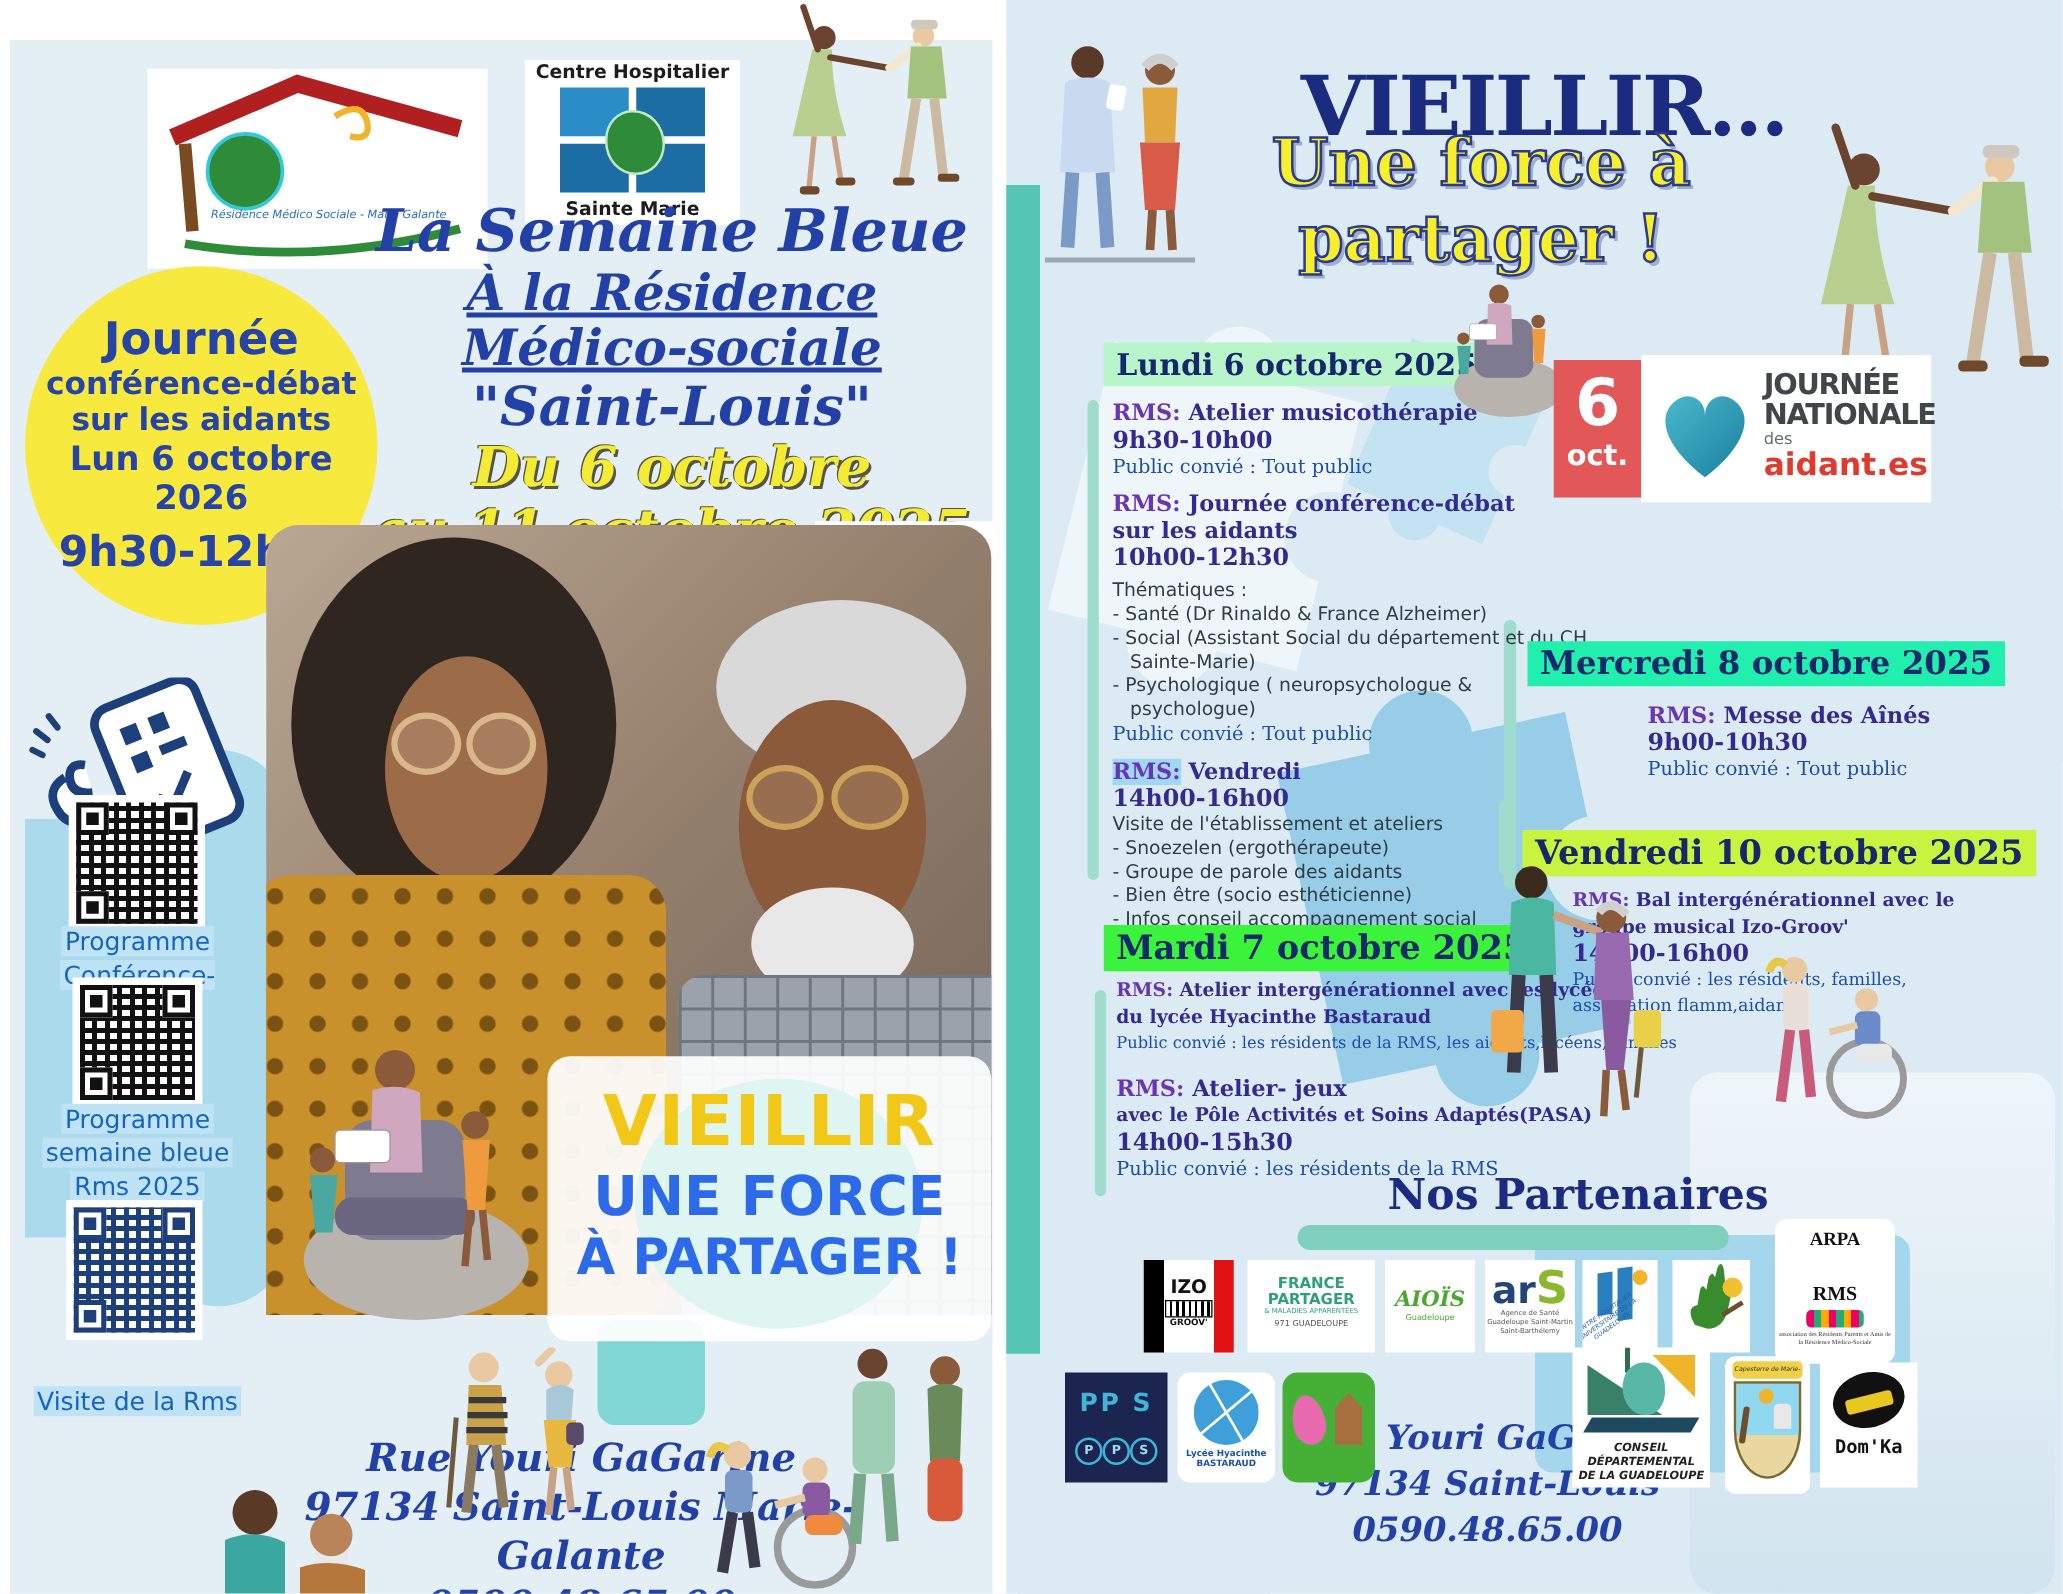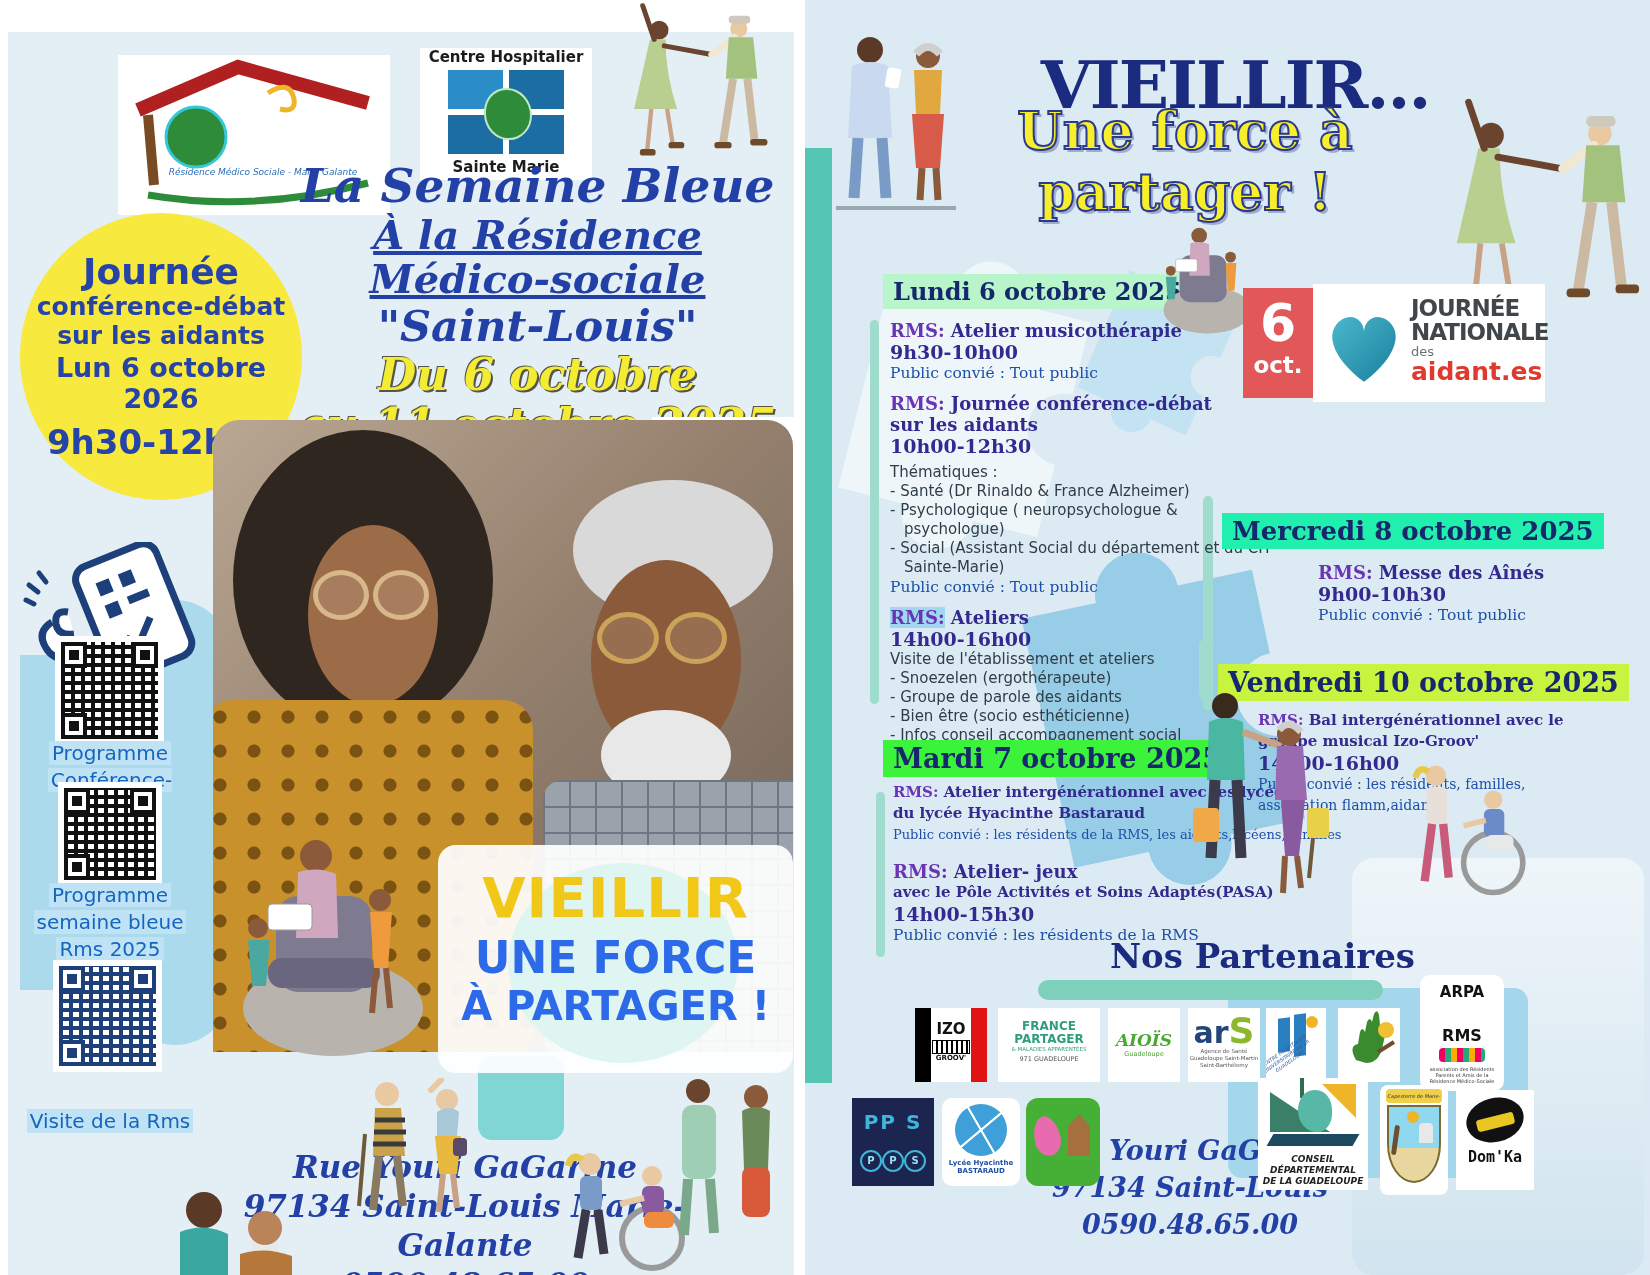--- a/index.html
+++ b/index.html
@@ -161,21 +161,21 @@
   #p-alois .g{font-size:6.5px;color:#4aa832;}
   #p-ars{left:1188px;top:1008px;width:72px;height:74px;}
   #p-ars .ar{font-size:30px;font-weight:bold;color:#24457c;line-height:30px;margin-top:8px;}
   #p-ars .ar b{color:#8db82e;font-size:36px;}
   #p-ars .s{font-size:5.5px;color:#555;line-height:7px;}
   #p-chu{left:1266px;top:1008px;width:60px;height:74px;}
   .chu-bar{position:absolute;background:#2a7fc0;}
   #p-chu .sun{position:absolute;right:8px;top:8px;width:12px;height:12px;border-radius:50%;background:#f0b429;}
   #p-chu .t{position:absolute;left:2px;bottom:2px;font-size:5px;color:#2a5f9e;font-style:italic;transform:rotate(-35deg);transform-origin:left bottom;}
   #p-hand{left:1338px;top:1008px;width:62px;height:74px;}
-  #p-arpa{left:1420px;top:975px;width:84px;height:116px;border-radius:10px;}
+  #p-arpa{left:1420px;top:975px;width:96px;height:116px;border-radius:10px;font-family:Liberation Serif, serif;}
   #p-arpa .a1{margin-top:10px;font-size:15px;font-weight:bold;color:#111;line-height:15px;}
   #p-arpa .a2{font-size:16px;font-weight:bold;color:#111;line-height:16px;margin-top:28px;}
   #p-arpa .fam{width:46px;height:14px;margin:4px auto;background:repeating-linear-gradient(90deg,#e06 0 6px,#2a7 6px 12px,#fa0 12px 18px);border-radius:4px;}
   #p-arpa .s{font-size:5px;color:#333;line-height:6px;padding:0 3px;}
   #p-pps{left:852px;top:1098px;width:82px;height:88px;background:#1b2550;}
   #p-pps .t{margin-top:12px;font-size:20px;font-weight:bold;color:#3fb6d8;letter-spacing:2px;}
   #p-pps .c{display:flex;justify-content:space-around;margin-top:16px;padding:0 8px;}
   #p-pps .c div{width:18px;height:18px;border-radius:50%;border:2px solid #3fb6d8;color:#9ae0f0;font-size:10px;line-height:18px;font-weight:bold;}
   #p-lycee{left:942px;top:1098px;width:78px;height:88px;border-radius:10px;}
   #p-lycee .circ{width:52px;height:52px;margin:6px auto 0;border-radius:50%;background:#3f9fd8;
@@ -534,26 +534,26 @@
     <div class="ev-title"><span class="ev-prefix">RMS:</span> <span>Atelier musicothérapie</span></div>
     <div class="ev-time">9h30-10h00</div>
     <div class="ev-public">Public convié : Tout public</div>
   </div>
   <div class="ev">
     <div class="ev-title"><span class="ev-prefix">RMS:</span> <span>Journée conférence-débat</span></div>
     <div class="ev-title">sur les aidants</div>
     <div class="ev-time">10h00-12h30</div>
     <div class="ev-body" style="margin-top:6px;">Thématiques :</div>
     <div class="bullet">Santé (Dr Rinaldo &amp; France Alzheimer)</div>
+    <div class="bullet">Social (Assistant Social du département et du CH Sainte-Marie)</div>
     <div class="bullet">Psychologique ( neuropsychologue &amp; psychologue)</div>
-    <div class="bullet">Social (Assistant Social du département et du CH Sainte-Marie)</div>
     <div class="ev-public">Public convié : Tout public</div>
   </div>
   <div class="ev">
-    <div class="ev-title"><span class="ev-prefix hl">RMS:</span> <span>Ateliers</span></div>
+    <div class="ev-title"><span class="ev-prefix hl">RMS:</span> <span>Vendredi</span></div>
     <div class="ev-time">14h00-16h00</div>
     <div class="ev-body">Visite de l'établissement et ateliers</div>
     <div class="bullet">Snoezelen (ergothérapeute)</div>
     <div class="bullet">Groupe de parole des aidants</div>
     <div class="bullet">Bien être (socio esthéticienne)</div>
     <div class="bullet">Infos conseil accompagnement social</div>
     <div class="ev-public">Public convié : Tout public</div>
   </div>
 </div>
 

